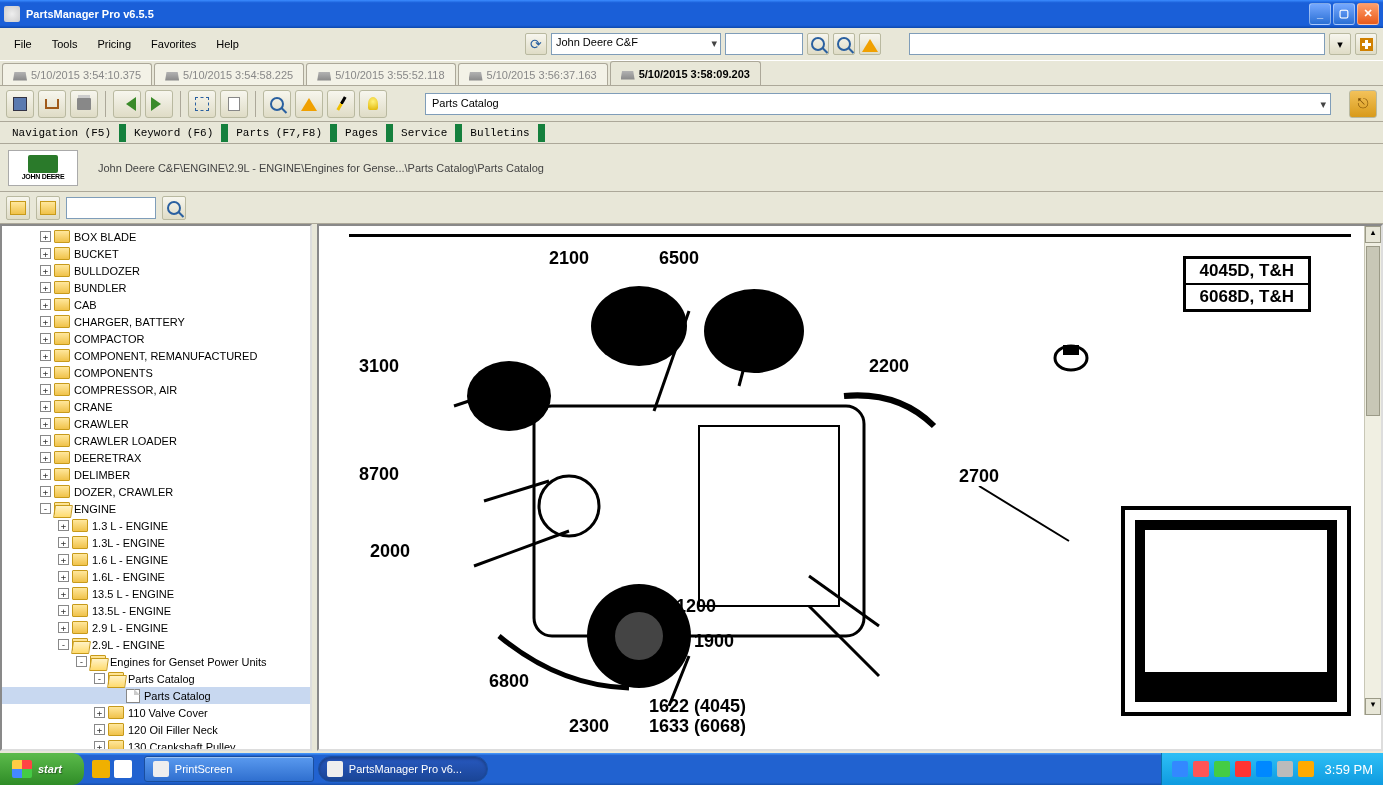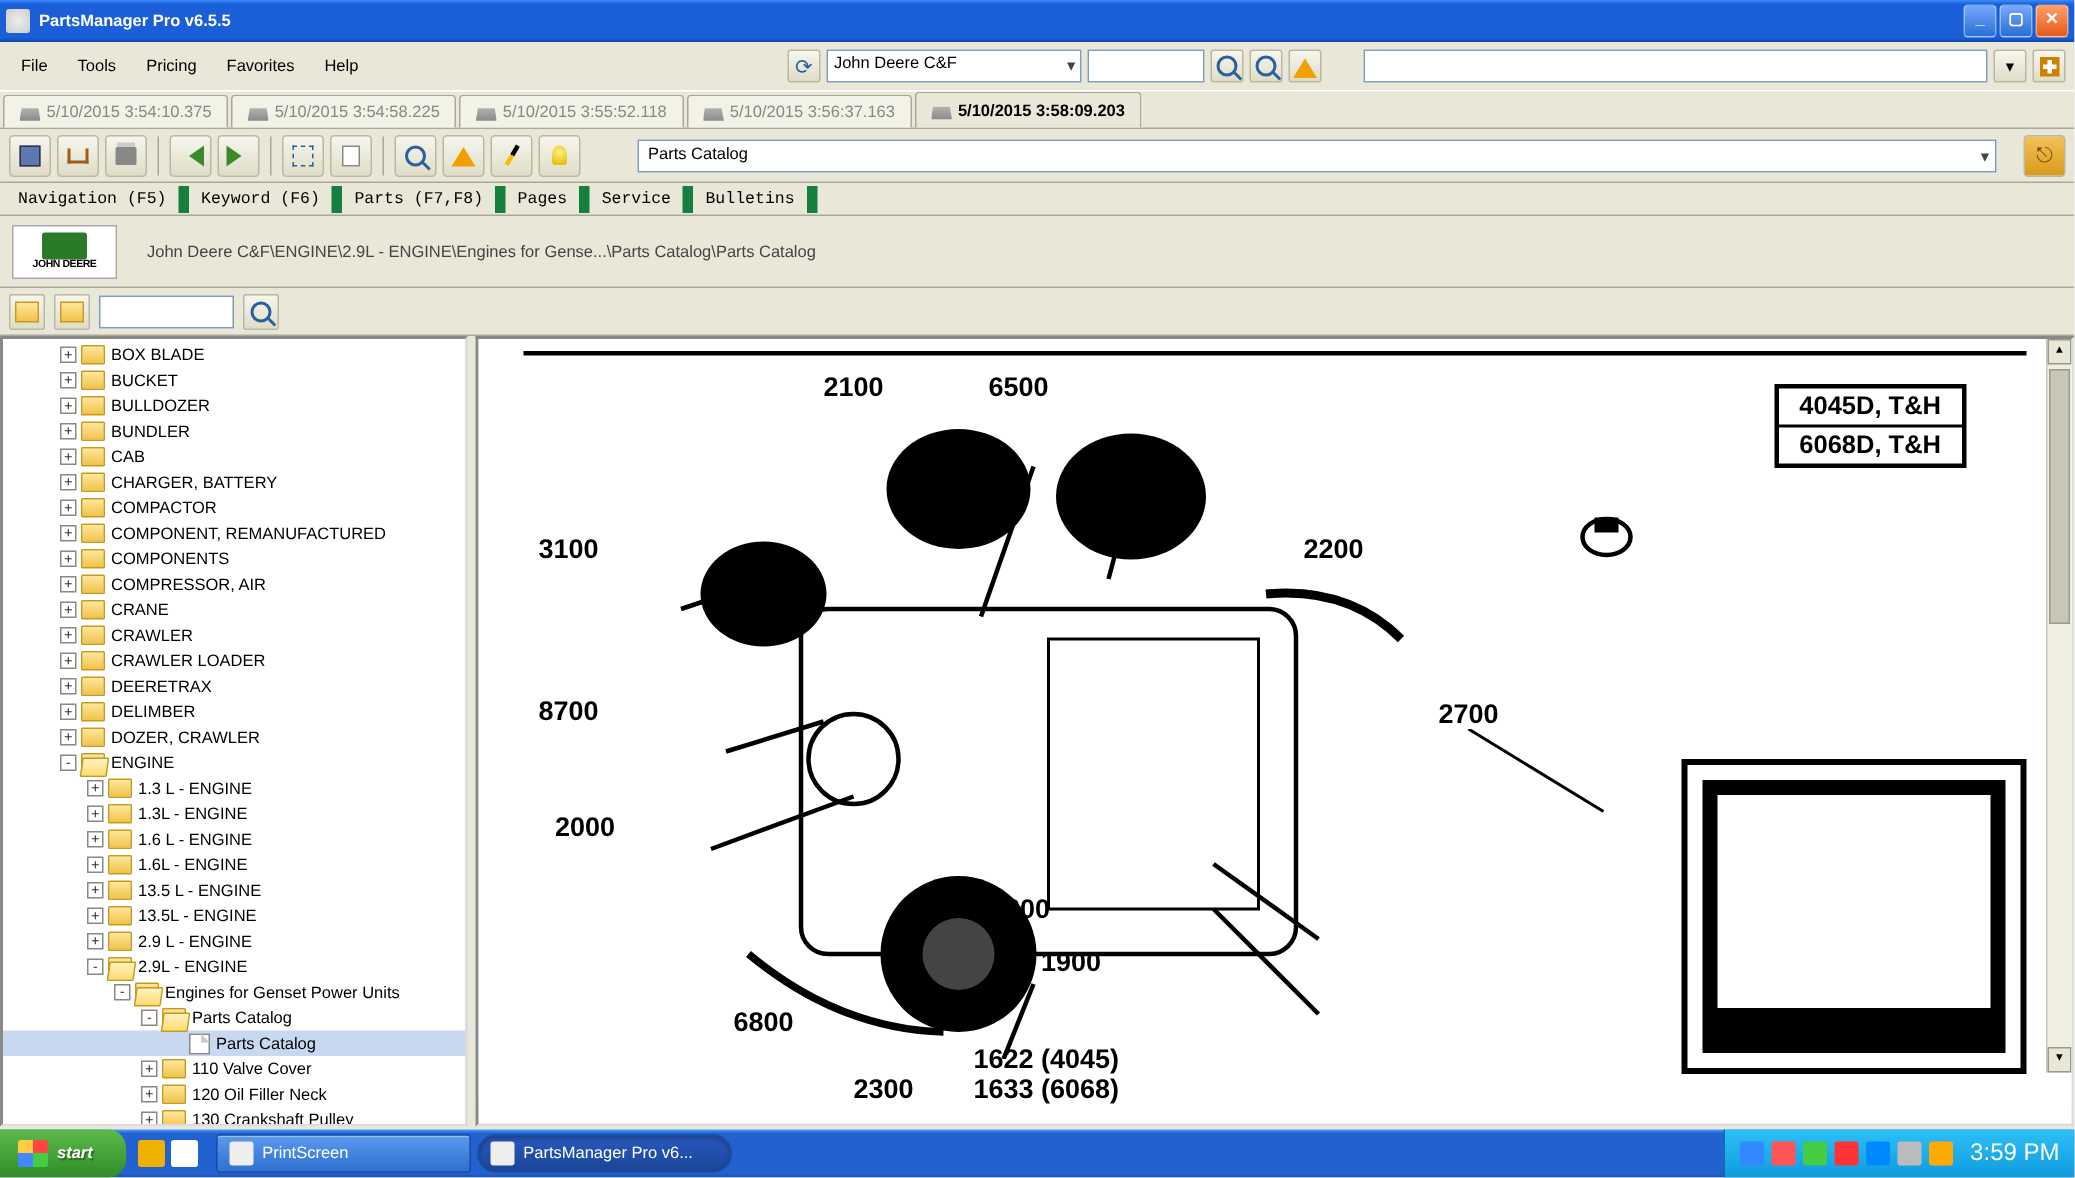--- a/index.html
+++ b/index.html
@@ -98,21 +98,21 @@
 .taskbar .start { height: 32px; padding: 0 22px 0 12px; background: linear-gradient(to bottom, #5cbb4b, #2f8c27); border-radius: 0 12px 12px 0; font-size: 16px; font-style: italic; font-weight: bold; display: flex; align-items: center; gap: 6px; text-shadow: 1px 1px 1px #0006; }
 .taskbar .start .winflag { width: 20px; height: 18px; display: inline-block; background: conic-gradient(#f44 0 25%, #4c4 0 50%, #48f 0 75%, #fc4 0 100%); border-radius: 2px; }
 .taskbar .qlaunch { display: flex; gap: 4px; padding: 0 8px; }
 .taskbar .qlaunch .qi { width: 18px; height: 18px; border-radius: 2px; }
 .taskbar .tasks { display: flex; gap: 4px; padding: 0 4px; flex: 1; }
 .taskbar .task { height: 26px; min-width: 170px; background: linear-gradient(to bottom, #5a9aef, #2f6fcf); border: 1px solid #1a4e9e; border-radius: 3px; display: flex; align-items: center; padding: 0 8px; gap: 6px; color: white; cursor: pointer; box-shadow: inset 0 1px 0 #ffffff66; }
 .taskbar .task.active { background: linear-gradient(to bottom, #2859c0, #1a4596); box-shadow: inset 0 2px 3px #0004; border-radius: 13px; }
 .taskbar .task .ti { width: 16px; height: 16px; background: #eee; border-radius: 2px; }
 .taskbar .systray { height: 32px; background: linear-gradient(to bottom, #2dbff6, #0f9be0); padding: 0 10px; display: flex; align-items: center; gap: 5px; border-left: 1px solid #0c6faa; }
 .taskbar .systray .tico { width: 16px; height: 16px; border-radius: 2px; }
-.taskbar .systray .clock { font-size: 16px; margin-left: 6px; }
+.taskbar .systray .clock { font-size: 13px; margin-left: 6px; }
 
 
 .ico-mag { width:14px; height:14px; border:2px solid #2a60a0; border-radius:50%; position:relative; }
 .ico-mag::after { content:""; position:absolute; width:2px; height:7px; background:#2a60a0; right:-3px; bottom:-5px; transform:rotate(-45deg); }
 .ico-print { width:14px; height:12px; background:#888; border-radius:1px; box-shadow: 0 -4px 0 -1px #ccc; }
 .ico-back { width:0; height:0; border:7px solid transparent; border-right:10px solid #3a8a2a; }
 .ico-fwd { width:0; height:0; border:7px solid transparent; border-left:10px solid #3a8a2a; }
 .ico-bulb { width:10px; height:13px; background: radial-gradient(circle at 50% 35%, #fff27a, #e0b300); border-radius: 50% 50% 20% 20%; }
 .ico-warn { width:0; height:0; border:8px solid transparent; border-bottom:13px solid #f0a000; position:relative; top:-3px; }
 .ico-cart { width:14px; height:10px; border:2px solid #a05a1a; border-top:none; position:relative; }
@@ -494,21 +494,21 @@
         <rect x="12" y="4" width="16" height="10" fill="#000"></rect>
       </svg>
       <div class="radiator-blob"></div>
 
       <div class="callout" style="left:230px; top:22px">2100</div>
       <div class="callout" style="left:340px; top:22px">6500</div>
       <div class="callout" style="left:40px;  top:130px">3100</div>
       <div class="callout" style="left:550px; top:130px">2200</div>
       <div class="callout" style="left:40px;  top:238px">8700</div>
       <div class="callout" style="left:51px;  top:315px">2000</div>
-      <div class="callout" style="left:341px; top:370px">1200</div>
+      <div class="callout" style="left:357px; top:370px">1200</div>
       <div class="callout" style="left:170px; top:445px">6800</div>
       <div class="callout" style="left:375px; top:405px">1900</div>
       <div class="callout" style="left:250px; top:490px">2300</div>
       <div class="callout" style="left:640px; top:240px">2700</div>
       <div class="callout" style="left:330px; top:470px">1622 (4045)</div>
       <div class="callout" style="left:330px; top:490px">1633 (6068)</div>
       <svg style="position:absolute; left:640px; top:260px;" width="120" height="60">
           <line x1="20" y1="0" x2="110" y2="55" stroke="#000" stroke-width="2"></line>
         </svg>
 

